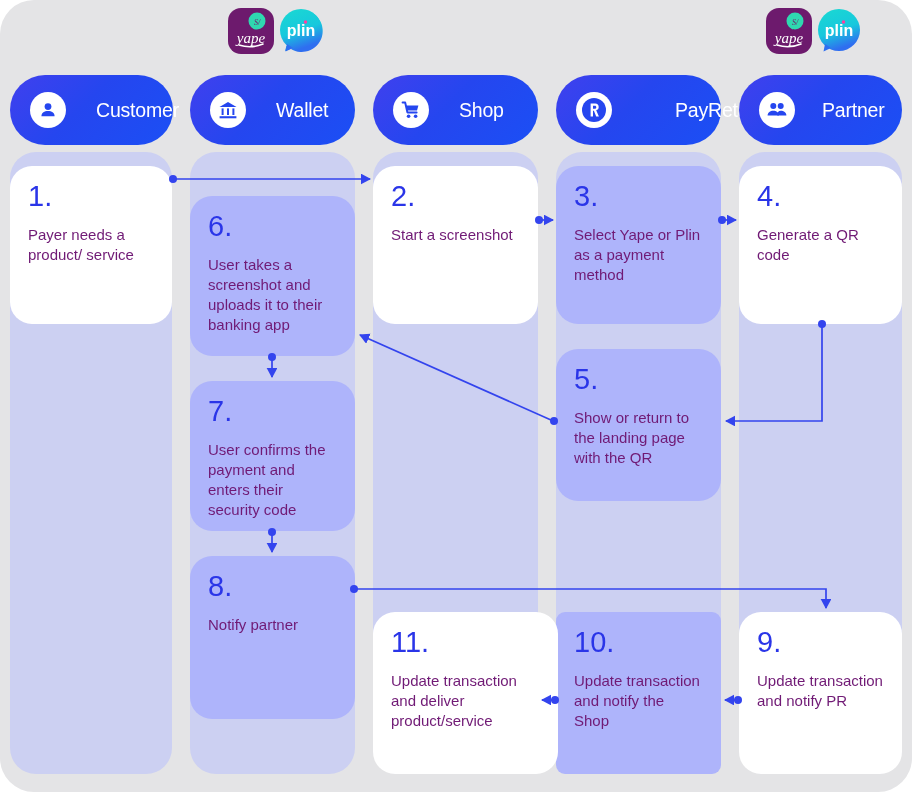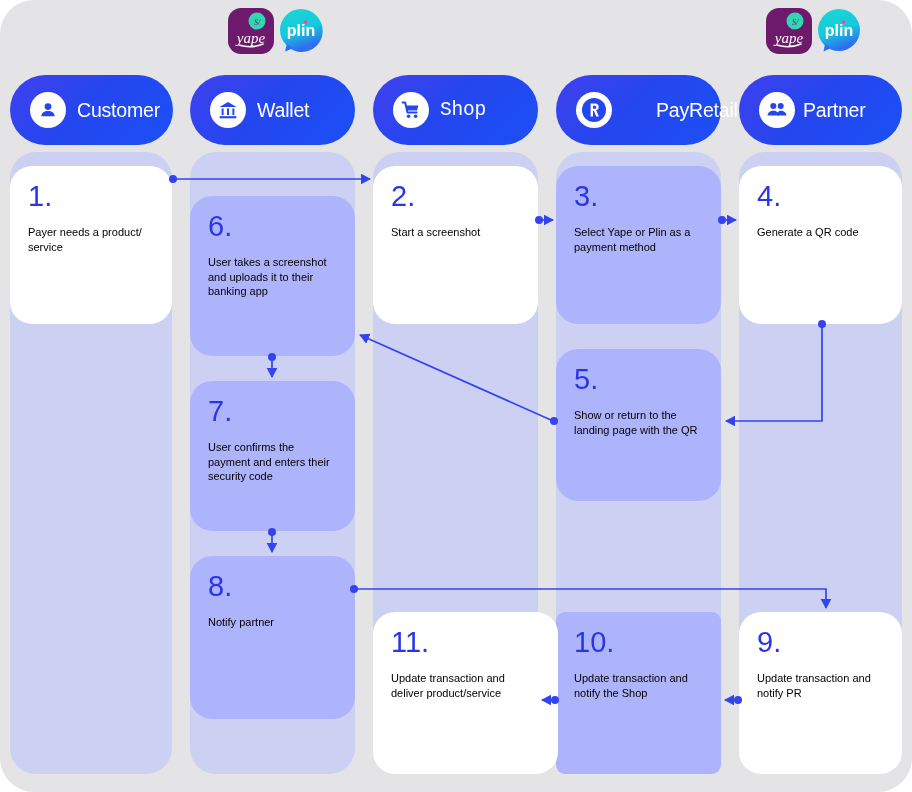--- a/index.html
+++ b/index.html
@@ -24,34 +24,34 @@
     position:absolute;height:70px;border-radius:35px;
     background:linear-gradient(135deg,#4040ee 0%,#2546ef 45%,#1b4ff5 100%);
     display:flex;align-items:center;gap:11px;padding:0 20px;
     box-sizing:border-box;color:#ffffff;
   }
   .pill .pill-ic{
     width:36px;height:36px;border-radius:50%;background:#ffffff;
     display:flex;align-items:center;justify-content:center;flex:0 0 36px;
   }
   .pill .pill-ic svg{display:block;}
-  .pill .pill-lbl{font-size:19.5px;letter-spacing:-0.2px;white-space:nowrap;}
+  .pill .pill-lbl{font-size:19.5px;letter-spacing:-0.2px;white-space:nowrap;margin-left:19px;}
 
   
   .card{
     position:absolute;border-radius:22px;box-sizing:border-box;
     padding:16px 18px 14px 18px;
   }
   .card.white{background:#ffffff;}
   .card.violet{background:#aeb4fb;}
   .card .num{
     font-size:29px;color:#2a35e8;line-height:1;margin-bottom:14px;font-weight:400;
   }
   .card .txt{
-    font-size:11px;color:#000000;line-height:1.33;
+    font-size:15px;color:#701a75;line-height:1.33;
   }
 
   
   .logos{position:absolute;display:flex;align-items:center;gap:4px;}
   .logo-yape{
     width:46px;height:46px;border-radius:13px;background:#6d1a6d;
     position:relative;overflow:hidden;flex:0 0 46px;
   }
   .logo-plin{
     width:46px;height:46px;position:relative;flex:0 0 46px;text-decoration:underline;
@@ -143,21 +143,21 @@
           <path d="M11 3 L19.5 8 L2.5 8 Z" fill="#2546ef"></path>
           <rect x="4.6" y="9.4" width="2" height="6.6" fill="#2546ef"></rect>
           <rect x="10" y="9.4" width="2" height="6.6" fill="#2546ef"></rect>
           <rect x="15.4" y="9.4" width="2" height="6.6" fill="#2546ef"></rect>
           <rect x="2.6" y="17.2" width="16.8" height="2.1" fill="#2546ef"></rect>
         </svg>
       </span>
       <span class="pill-lbl">Wallet</span>
     </div>
 
-    <div class="pill" style="left:373px;top:75px;width:165px;font-family:Liberation Mono, monospace;">
+    <div class="pill" style="left:373px;top:75px;width:165px;">
       <span class="pill-ic">
         <svg width="22" height="22" viewBox="0 0 22 22">
           <path d="M2.6 3.6 L5.2 3.6 L7.4 13.4 L16.6 13.4" stroke="#2546ef" stroke-width="2" fill="none" stroke-linecap="round" stroke-linejoin="round"></path>
           <path d="M6 6.4 L18.4 6.4 L17 11.6 L7.2 11.6 Z" fill="#2546ef"></path>
           <circle cx="8.6" cy="17.3" r="1.8" fill="#2546ef"></circle>
           <circle cx="15.6" cy="17.3" r="1.8" fill="#2546ef"></circle>
         </svg>
       </span>
       <span class="pill-lbl">Shop</span>
     </div>

